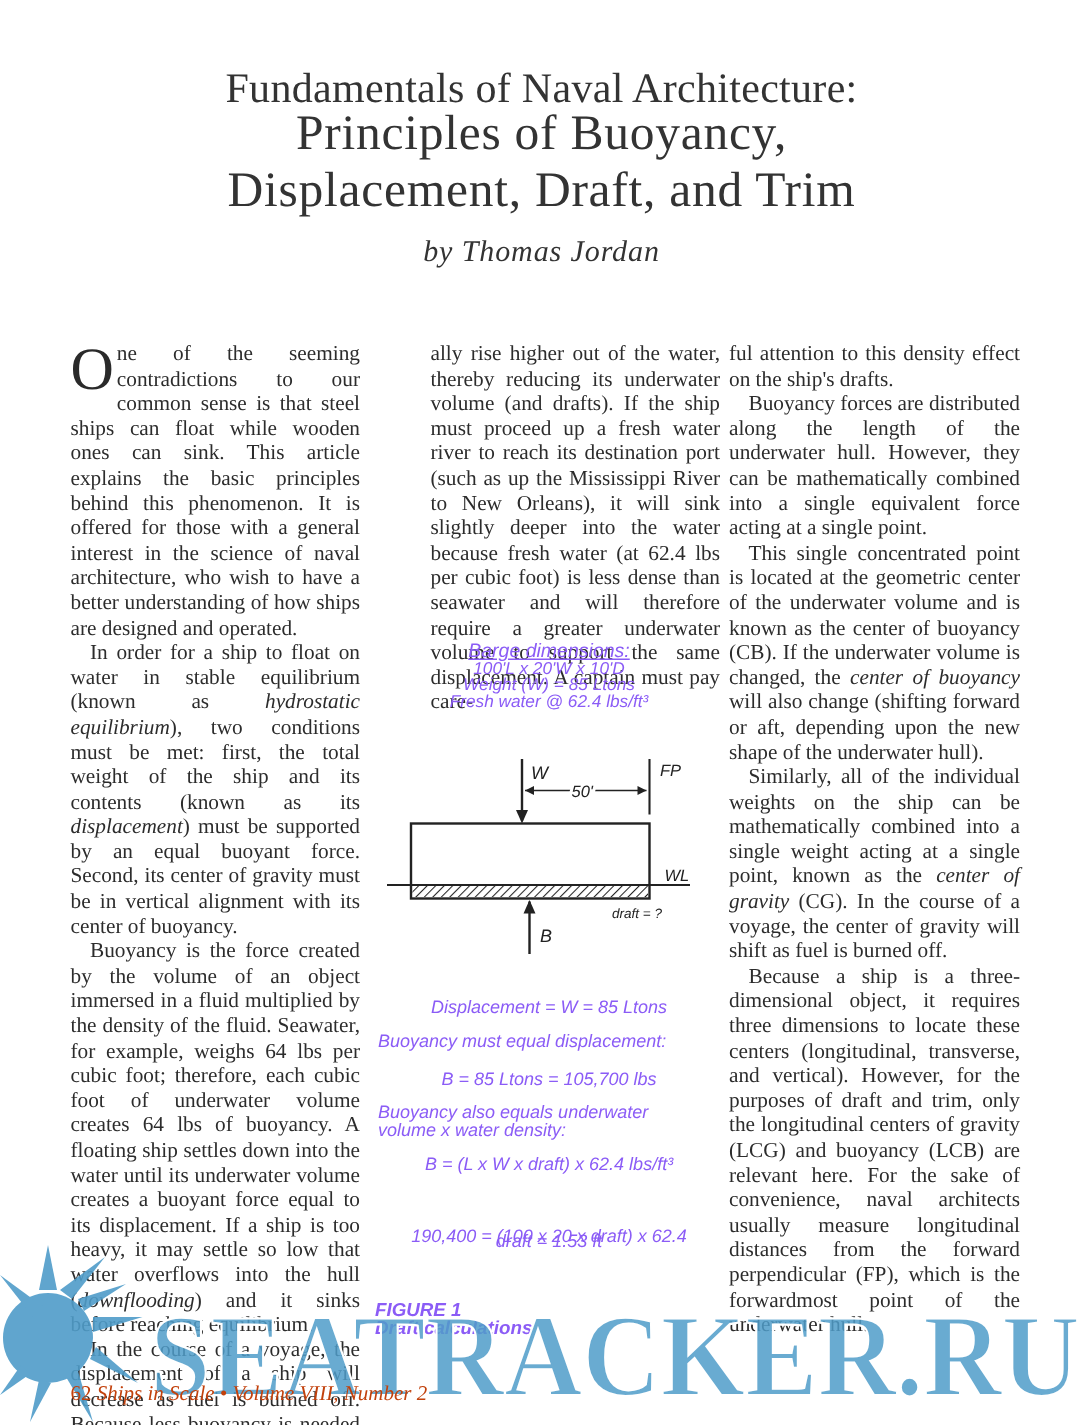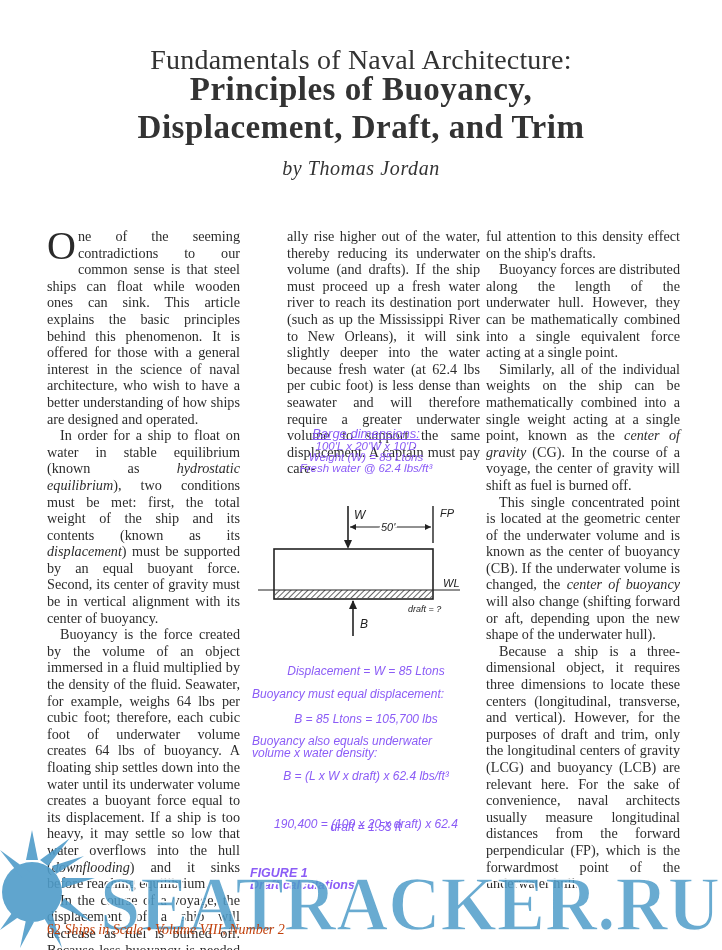--- a/index.html
+++ b/index.html
@@ -1,19 +1,19 @@
 <!DOCTYPE html>
 <html><head>
 <meta charset="utf-8">
 <style>
   html, body { margin: 0; padding: 0; background: #ffffff; }
   body { width: 722px; height: 950px; position: relative; overflow: hidden; color: #2a2a2a; font-family: "Liberation Serif", "DejaVu Serif", serif; }
 
   .kicker { position: absolute; left: 0; width: 722px; top: 44px; text-align: center; font-size: 28px; color: #333; letter-spacing: 0.2px; }
-  .title { position: absolute; left: 0; width: 722px; top: 70px; text-align: center; font-size: 33px; line-height: 38px; color: #333; font-weight: bold; letter-spacing: 0.5px; margin: 0; }
+  .title { position: absolute; left: 0; width: 722px; top: 70px; text-align: center; font-size: 33px; line-height: 38px; color: #333; font-weight: normal; letter-spacing: 0.5px; margin: 0; }
   .byline { position: absolute; left: 0; width: 722px; top: 157px; text-align: center; font-size: 20px; font-style: italic; color: #333; letter-spacing: 0.6px; }
 
   .col { position: absolute; top: 228px; font-size: 14.2px; line-height: 16.6px; text-align: justify; color: #2c2c2c; }
   .col p { margin: 0; text-indent: 13px; }
   .col p.first { text-indent: 0; }
   .col1 { left: 47px; width: 193px; }
   .col2 { left: 263px; width: 193px; margin-left: 24px; }
   .col3 { left: 486px; width: 194px; font-family: Liberation Serif, serif; }
   .dropcap { float: left; font-size: 40px; line-height: 32px; margin: 2px 2px 0 0; color: #2a2a2a; }
   em { font-style: italic; }
@@ -48,22 +48,22 @@
   <p>In the course of a voyage, the displacement of a ship will decrease as fuel is burned off. Because less buoyancy is needed to support the ship, it will gradu-</p>
 </div>
 
 <div class="col col2">
   <p class="first">ally rise higher out of the water, thereby reducing its underwater volume (and drafts). If the ship must proceed up a fresh water river to reach its destination port (such as up the Mississippi River to New Orleans), it will sink slightly deeper into the water because fresh water (at 62.4 lbs per cubic foot) is less dense than seawater and will therefore require a greater underwater volume to support the same displacement. A captain must pay care-</p>
 </div>
 
 <div class="col col3">
   <p class="first">ful attention to this density effect on the ship's drafts.</p>
   <p>Buoyancy forces are distributed along the length of the underwater hull. However, they can be mathematically combined into a single equivalent force acting at a single point.</p>
+  <p><span>This single concentrated point is located at the geometric center of the underwater volume and is known as the center of buoyancy (CB). If the underwater volume is changed, the </span><em>center of buoyancy</em><span> will also change (shifting forward or aft, depending upon the new shape of the underwater hull).</span></p>
   <p><span>Similarly, all of the individual weights on the ship can be mathematically combined into a single weight acting at a single point, known as the </span><em>center of gravity</em><span> (CG). In the course of a voyage, the center of gravity will shift as fuel is burned off.</span></p>
-  <p><span>This single concentrated point is located at the geometric center of the underwater volume and is known as the center of buoyancy (CB). If the underwater volume is changed, the </span><em>center of buoyancy</em><span> will also change (shifting forward or aft, depending upon the new shape of the underwater hull).</span></p>
   <p>Because a ship is a three-dimensional object, it requires three dimensions to locate these centers (longitudinal, transverse, and vertical). However, for the purposes of draft and trim, only the longitudinal centers of gravity (LCG) and buoyancy (LCB) are relevant here. For the sake of convenience, naval architects usually measure longitudinal distances from the forward perpendicular (FP), which is the forwardmost point of the underwater hull.</p>
 </div>
 
 <div class="figure">
   <div class="fig-head">
     <span class="u">Barge dimensions:</span>
     <div>100'L x 20'W x 10'D</div>
     <div>Weight (W) = 85 Ltons</div>
     <div>Fresh water @ 62.4 lbs/ft³</div>
   </div>

